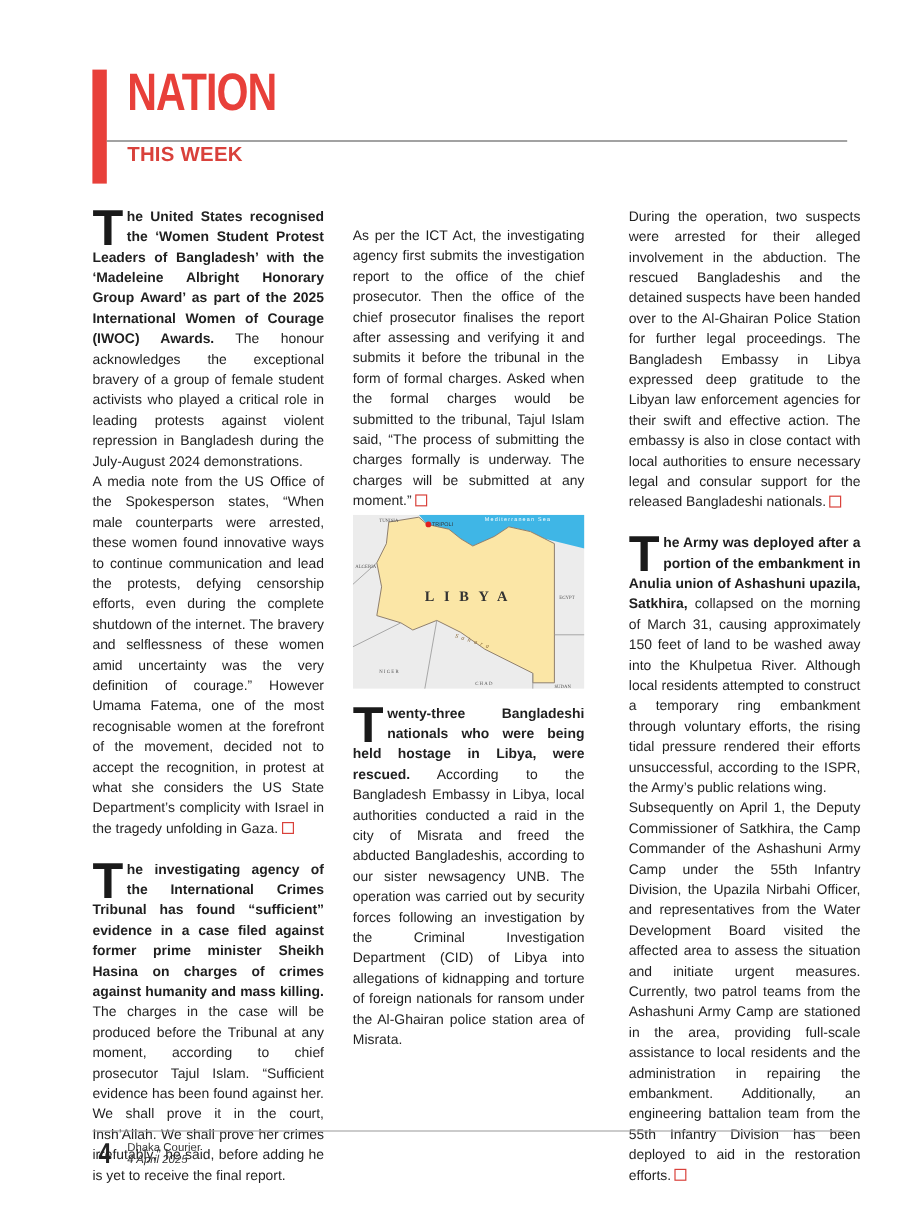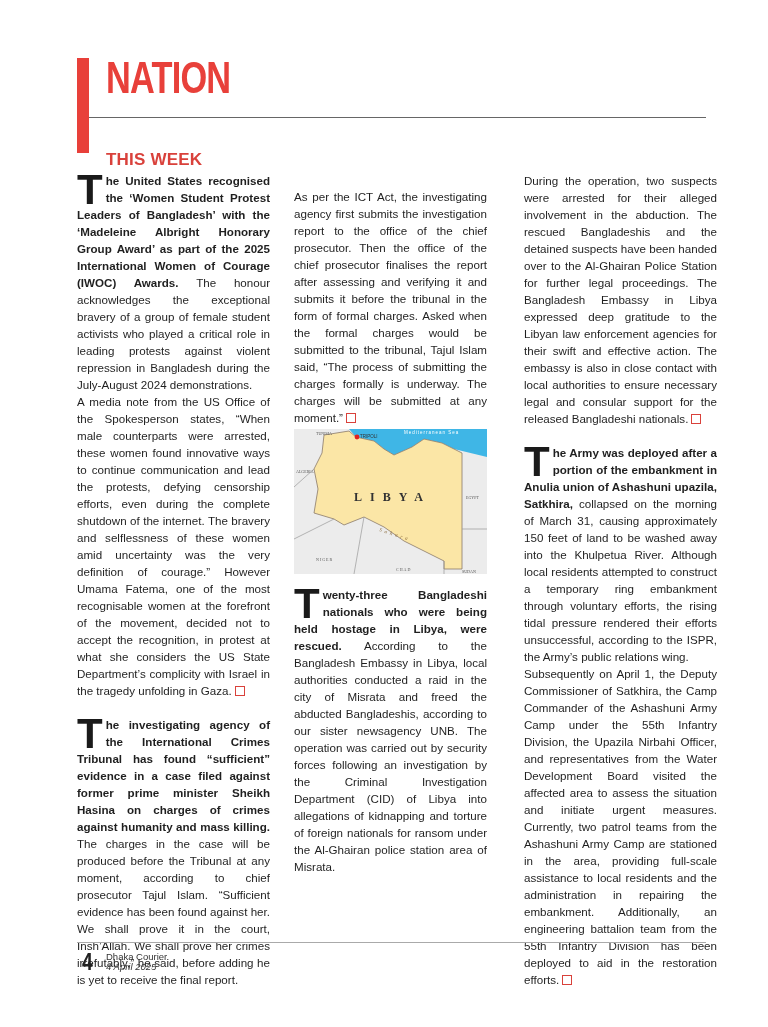--- a/index.html
+++ b/index.html
@@ -3,21 +3,21 @@
 <meta charset="utf-8">
 <style>
   html, body { margin: 0; padding: 0; background: #ffffff; }
   body { width: 768px; height: 1027px; position: relative; overflow: hidden;
          font-family: "Liberation Sans", sans-serif; color: #222; }
   .red-bar { position: absolute; left: 77px; top: 58px; width: 12px; height: 95px; background: #e8403a; }
   .section-title { position: absolute; left: 106px; top: 48px; margin: 0;
          font-family: "Liberation Sans", sans-serif; font-weight: bold; font-size: 44px;
          color: #e8403a; letter-spacing: -1px; transform: scaleX(0.78); transform-origin: left top; line-height: 60px; }
   .title-rule { position: absolute; left: 89px; top: 117px; width: 617px; height: 1px; background: #666; }
-  .subsection { position: absolute; left: 106px; top: 150px; margin: 0; font-weight: bold; font-size: 17px;
+  .subsection { position: absolute; left: 106px; top: 119px; margin: 0; font-weight: bold; font-size: 17px;
          color: #d9413b; letter-spacing: 0.2px; }
   .col { position: absolute; top: 172px; width: 193px; font-size: 11.6px; line-height: 17px;
          text-align: justify; color: #1f1f1f; }
   .col p { margin: 0; }
   .col1 { left: 77px; }
   .col2 { left: 294px; }
   .col3 { left: 524px; }
   .lead { font-weight: bold; }
   .drop { float: left; font-weight: bold; font-size: 42px; line-height: 31px; margin: 2px 3px 0 0; color: #1a1a1a; }
   .end-mark { display: inline-block; width: 8px; height: 8px; border: 1.5px solid #d9413b; margin-left: 3px; vertical-align: -1px; }

